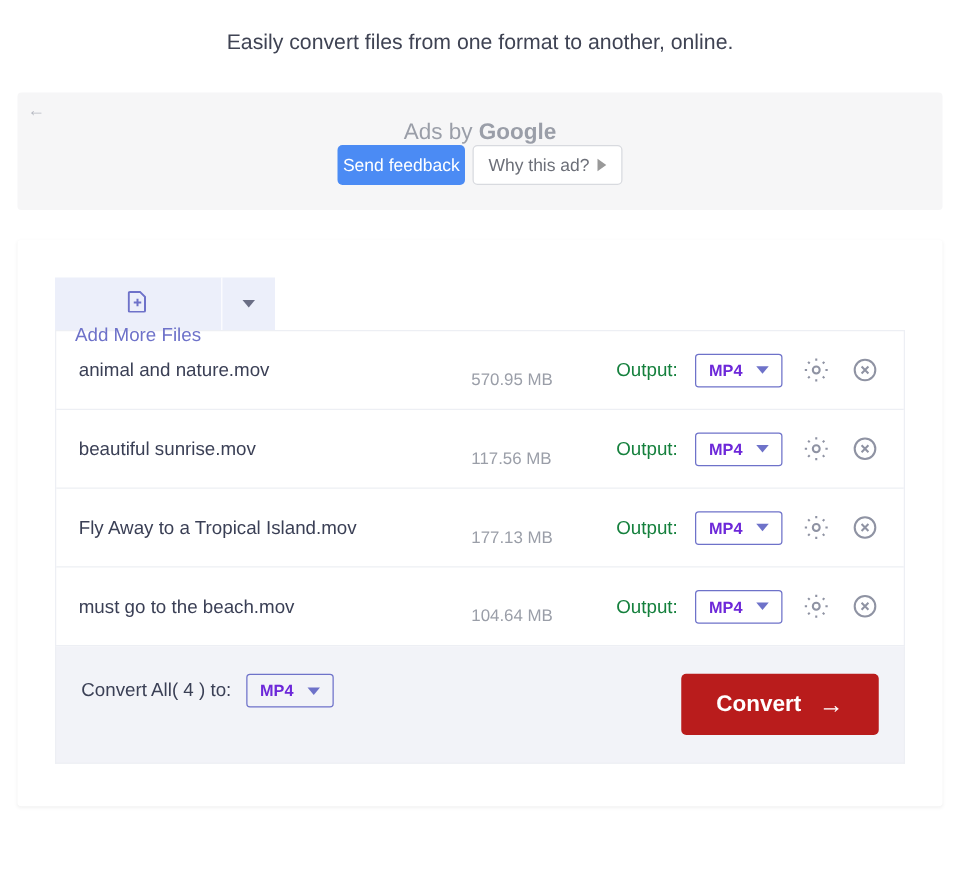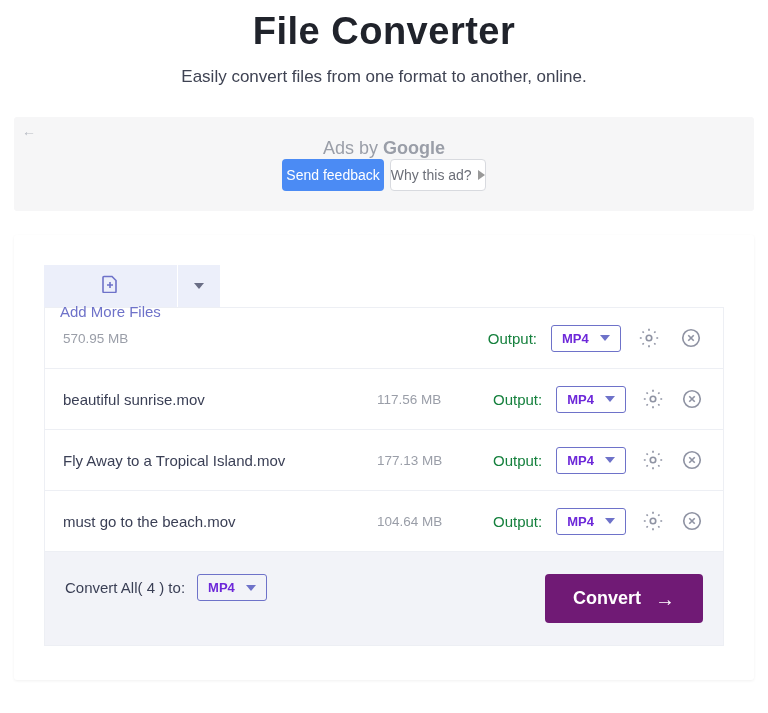--- a/index.html
+++ b/index.html
@@ -7,48 +7,47 @@
     .header { text-align:center; padding:10px 0 12px; }
     .title { font-size:38px; font-weight:900; letter-spacing:.5px; color:#20232b; }
     .subtitle { margin-top:14px; font-size:17px; color:#3f4353; }
     .ad-block { margin:18px 14px 0 14px; height:94px; background:#f6f6f7; border-radius:3px; position:relative; }
     .ad-back { position:absolute; top:6px; left:8px; color:#b8bbc4; font-size:14px; cursor:pointer; }
     .ad-inner { height:100%; display:flex; flex-direction:column; align-items:center; justify-content:center; gap:0; }
     .ad-by { font-size:18px; color:#9a9ea8; }
     .ad-by .g { font-weight:600; }
     .ad-buttons { display:flex; gap:6px; }
     .ad-send { background:#4b8bf4; color:#fff; border:none; border-radius:4px; padding:7px 4px; font-size:14px; cursor:pointer; }
-    .ad-why { background:#fff; color:#6c6f78; border:1px solid #d8dadf; border-radius:4px; padding:7px 0; font-size:14px; cursor:pointer; display:inline-flex; align-items:center; gap:6px; }
+    .ad-why { background:#fff; color:#6c6f78; border:1px solid #d8dadf; border-radius:4px; padding:7px 12px; font-size:14px; cursor:pointer; display:inline-flex; align-items:center; gap:6px; }
     .tri { width:0;height:0;border-top:5px solid transparent;border-bottom:5px solid transparent;border-left:7px solid #999; display:inline-block;}
     .panel { background:#fff; margin:24px 14px 0 14px; box-shadow:0 1px 3px rgba(0,0,0,0.06); border-radius:3px; padding:30px 30px 34px 30px; }
     .top-controls { display:flex; }
     .add-more { display:flex; align-items:center; gap:10px; background:#eceffa; color:#6e72c9; padding:10px 16px; font-size:15px; border-right:1px solid #fff; height:42px; cursor:pointer;flex-direction:column; }
     .add-chevron { width:42px; height:42px; background:#eceffa; display:flex; align-items:center; justify-content:center; color:#6a6e85; cursor:pointer; }
     .chev-down { width:0;height:0;border-left:5px solid transparent;border-right:5px solid transparent;border-top:6px solid currentColor; }
     .files { border:1px solid #edeff4; border-top:1px solid #edeff4; }
     .row { display:flex; align-items:center; padding:16px 18px; border-bottom:1px solid #edeff4; gap:14px; }
     .row:last-child { border-bottom:none; }
     .fname { flex: 0 0 300px; font-size:15px; color:#3a3f55; overflow:hidden; text-overflow:ellipsis; white-space:nowrap; }
-    .fsize { flex:0 0 88px; font-size:13.5px; color:#9a9ea8; }
+    .fsize { flex:0 0 88px; font-size:13.5px; color:#9a9ea8;margin-top:15px; }
     .output-label { font-size:15px; color:#15803d; }
     .select { display:inline-flex; align-items:center; justify-content:space-between; gap:10px; border:1px solid #6e72c9; color:#6d28d9; border-radius:3px; padding:5px 10px; font-size:13px; font-weight:700; cursor:pointer; min-width:70px; }
     .select .chev-down { border-top-color:#6e72c9; }
     .spacer { flex:1; }
     .icon-btn { width:28px;height:28px; display:flex;align-items:center;justify-content:center; cursor:pointer; color:#8f93a3; }
     .footer { display:flex; align-items:flex-start; justify-content:space-between; padding:22px 20px; background:#f2f3f8; border:1px solid #edeff4; border-top:none; }
     .footer-left { display:flex; align-items:center; gap:12px; font-size:15px; color:#3a3f55; }
-    .convert-btn { background:#701a75; color:#fff; border:none; border-radius:4px; padding:14px 28px; font-size:18px; font-weight:600; display:inline-flex; align-items:center; gap:14px; cursor:pointer; }
+    .convert-btn { background:#b91c1c; color:#fff; border:none; border-radius:4px; padding:14px 28px; font-size:18px; font-weight:600; display:inline-flex; align-items:center; gap:14px; cursor:pointer; }
     .arrow-r { display:inline-block; font-size:20px; line-height:1; }
     svg { display:block; }
   </style>
 </head>
 <body>
 
 <div class="header">
-  <div class="title">File Converter</div>
   <div class="subtitle">Easily convert files from one format to another, online.</div>
 </div>
 
 <div class="ad-block">
   <span class="ad-back">←</span>
   <div class="ad-inner">
     <div class="ad-by">
       <span>Ads by </span><span class="g">Google</span>
     </div>
     <div class="ad-buttons">
@@ -72,20 +71,21 @@
       </span>
       <span>Add More Files</span>
     </div>
     <div class="add-chevron">
         <span class="chev-down"></span>
       </div>
   </div>
 
   <div class="files" id="files">
       <div class="row">
+        <div class="fname">animal and nature.mov</div>
         <div class="fsize">570.95 MB</div>
         <div class="spacer"></div>
         <span class="output-label">Output:</span>
         <span class="select">
           <span>MP4</span>
           <span class="chev-down"></span>
         </span>
         <span class="icon-btn">
           <span>
             <svg width="22" height="22" viewBox="0 0 24 24" fill="none" stroke="currentColor" stroke-width="1.8">

